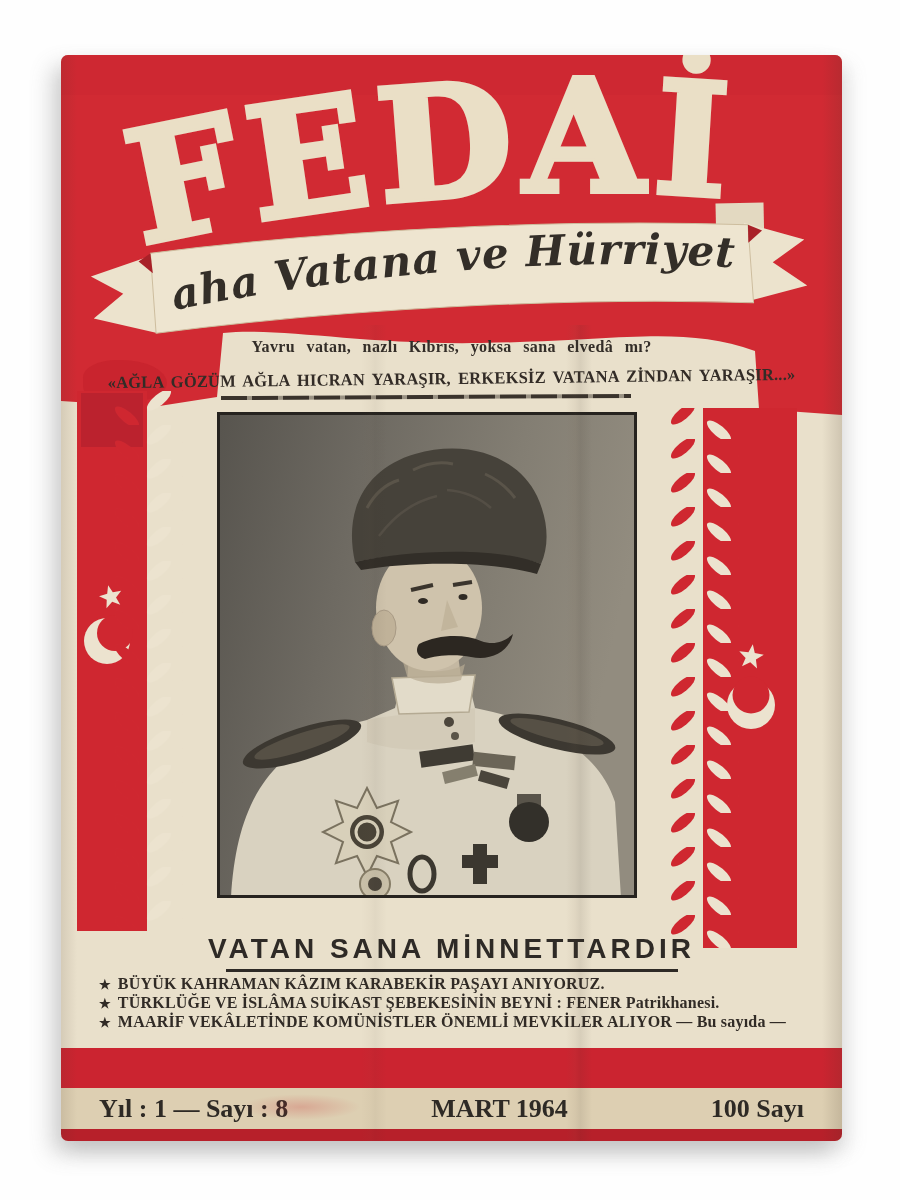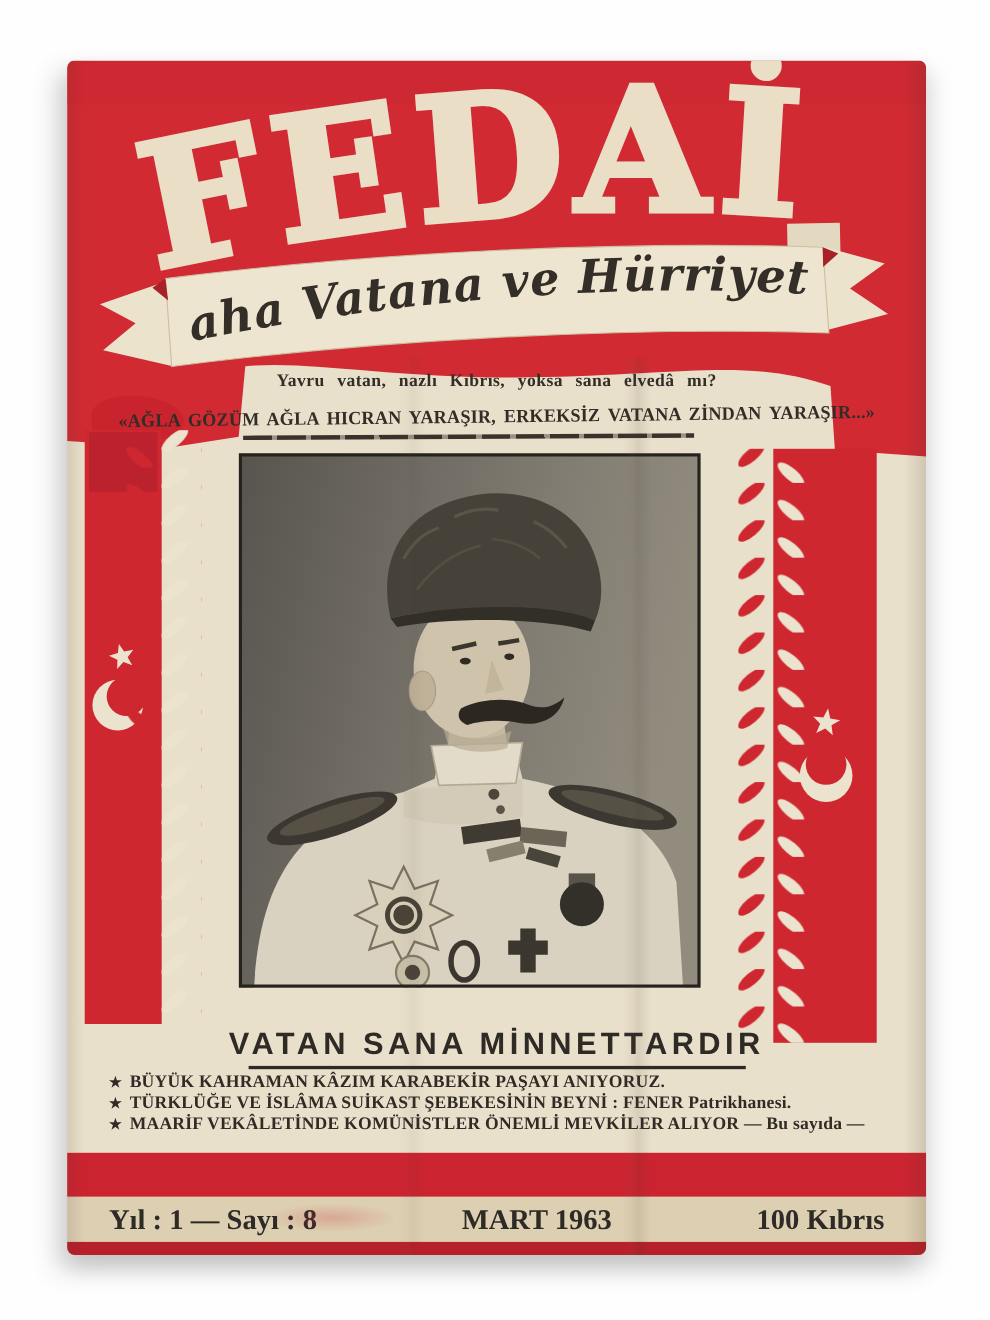--- a/index.html
+++ b/index.html
@@ -238,22 +238,22 @@
     <div class="bullet-row">
       <span class="bullet-star">★</span>
       <span>MAARİF VEKÂLETİNDE KOMÜNİSTLER ÖNEMLİ MEVKİLER ALIYOR — Bu sayıda —</span>
     </div>
   </div>
 
   <div class="footer-redband"></div>
   <div class="footer-strip">
     <span class="smudge"></span>
     <span>Yıl : 1 — Sayı : 8</span>
-    <span>MART 1963</span>
-    <span>100 Kıbrıs</span>
+    <span>MART 1964</span>
+    <span>100 Sayı</span>
   </div>
   <div class="footer-rededge"></div>
 
   <div class="fold f1"></div>
   <div class="fold f2"></div>
   <div class="edge-r"></div>
   <div class="edge-l"></div>
 </div>
 
 </body></html>

